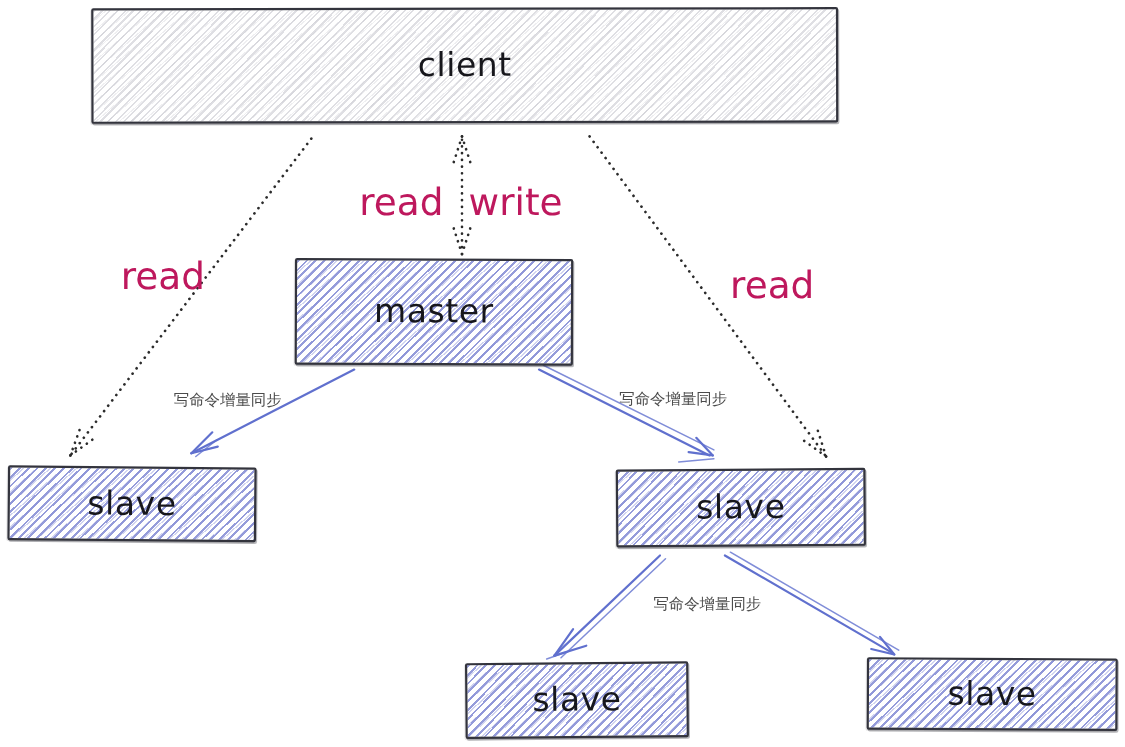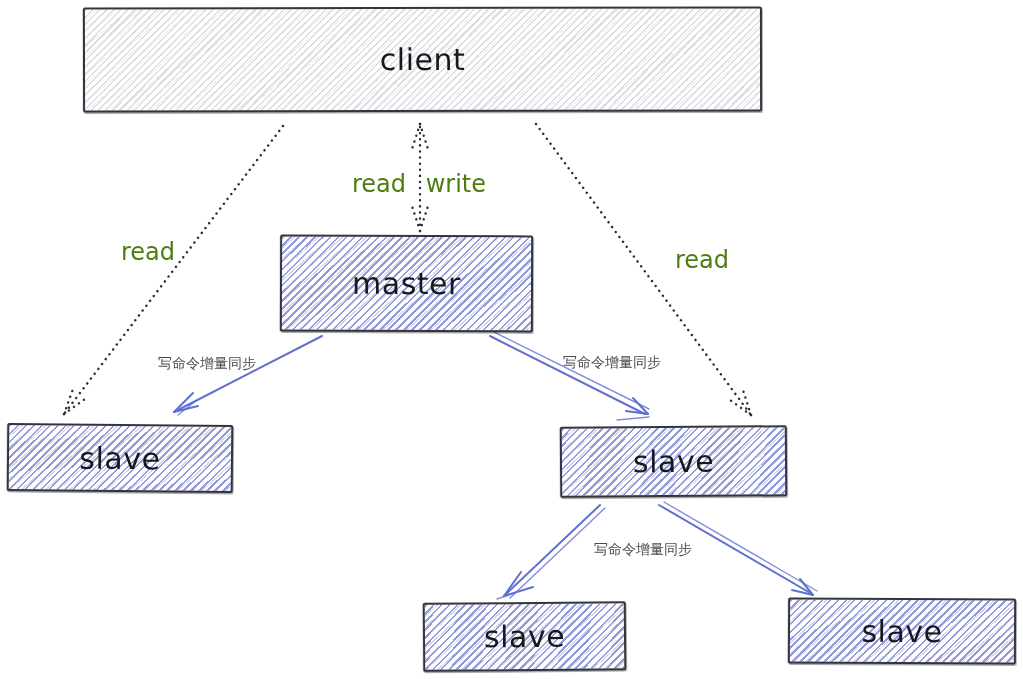--- a/index.html
+++ b/index.html
@@ -51,34 +51,34 @@
       repeating-linear-gradient(135deg, rgba(188,188,197,.48) 0 1.5px, transparent 1.5px 5px),
       repeating-linear-gradient(139deg, rgba(204,204,212,.32) 0 1px, transparent 1px 7px);
   }
   .hatch-blue {
     background-color: #fff;
     background-image:
       repeating-linear-gradient(135deg, rgba(131,139,212,.85) 0 1.8px, transparent 1.8px 5.6px),
       repeating-linear-gradient(138deg, rgba(163,169,226,.5) 0 1.2px, transparent 1.2px 8px);
   }
   .node-client  { left: 83px;  top: 7px;   width: 679px; height: 105px; transform: rotate(-0.1deg); }
-  .node-master  { left: 280px; top: 235px; width: 253px; height: 97px;  transform: rotate(0.2deg); }
+  .node-master  { left: 268px; top: 235px; width: 253px; height: 97px;  transform: rotate(0.2deg); }
   .node-slave-l { left: 7px;   top: 424px; width: 226px; height: 68px;  transform: rotate(0.5deg); }
   .node-slave-r { left: 560px; top: 426px; width: 227px; height: 71px;  transform: rotate(-0.4deg); }
   .node-slave-bl{ left: 423px; top: 602px; width: 203px; height: 69px;  transform: rotate(-0.5deg); }
   .node-slave-br{ left: 788px; top: 598px; width: 228px; height: 66px;  transform: rotate(0.3deg); }
   .edge-label {
     position: absolute;
     z-index: 3;
     transform: translate(-50%, -50%);
     white-space: nowrap;
   }
   .edge-label.en {
-    font-size: 24px;
-    color: #4d7c0f;
+    font-size: 34px;
+    color: #be185d;
   }
   .edge-label.cn {
     font-size: 14px;
     color: #4b4b4b;
   }
   .lbl-read-write { left: 419px; top: 184px; word-spacing: 12px; }
   .lbl-read-left  { left: 148px; top: 252px; }
   .lbl-read-right { left: 702px; top: 260px; }
   .lbl-sync-left  { left: 207px; top: 364px; }
   .lbl-sync-right { left: 612px; top: 363px; }

